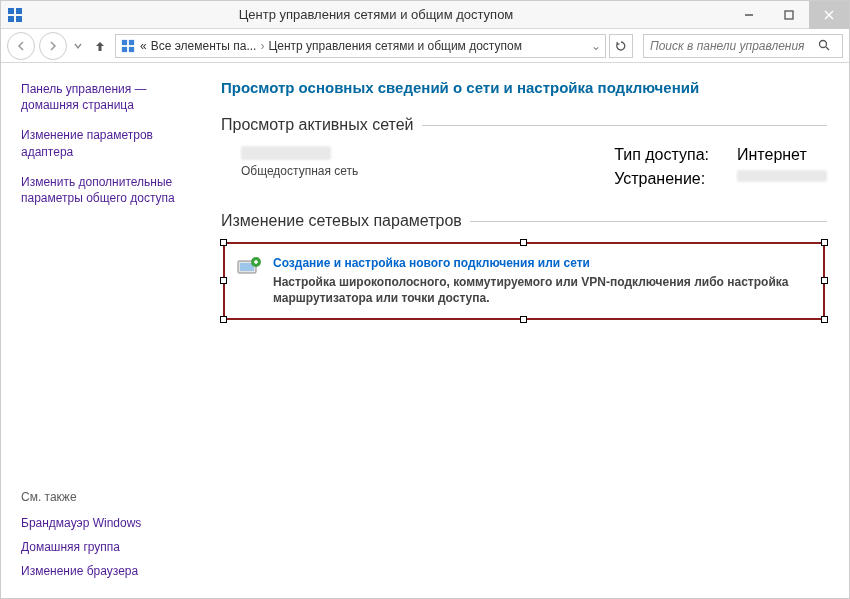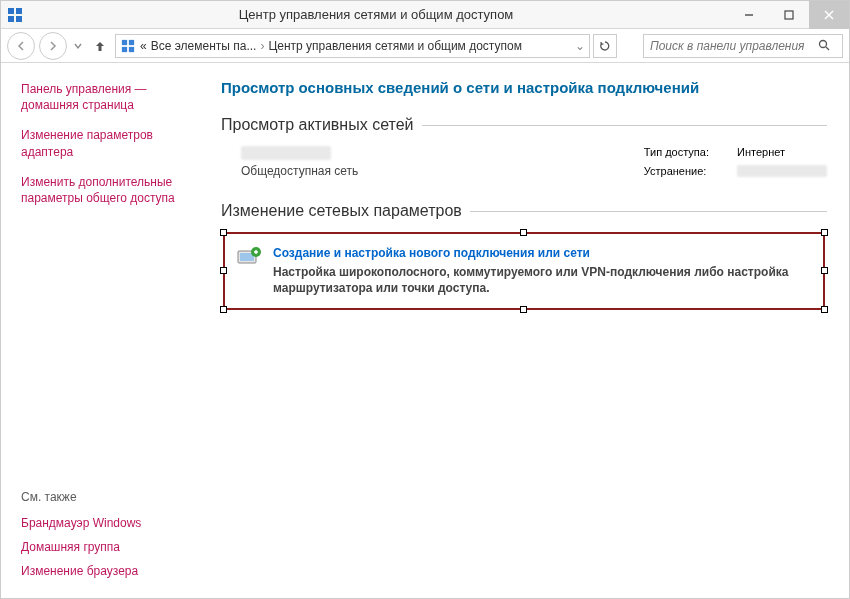--- a/index.html
+++ b/index.html
@@ -81,38 +81,38 @@
     width: 24px; height: 24px;
     border: 1px solid #ccc;
     display:flex;align-items:center;justify-content:center;
     cursor:pointer;
     margin-left:-1px;
   }
   .searchbox {
     display:flex;align-items:center;
     border:1px solid #ccc;
     height:24px; width:200px;
-    margin-left:22px;
+    margin-left:6px;
   }
   .searchbox input {
     flex:1;border:none;outline:none;font-size:12px;color:#888;
     padding:0 6px; font-style: italic;
   }
   .searchbox .sicon { width:24px;text-align:center;color:#555;cursor:pointer; }
 
   .body {
     display:flex;
     height: calc(599px - 28px - 34px);
   }
   .sidebar {
     width: 210px;
     padding: 18px 12px 12px 20px;
     display:flex;flex-direction:column;
   }
-  .sidebar a, .link { color:#be185d; text-decoration:none; cursor:pointer; }
+  .sidebar a, .link { color:#4c1d95; text-decoration:none; cursor:pointer; }
   .sidebar .navlink { display:block; margin-bottom:14px; line-height:1.35; font-size:12px; }
   .sidebar .spacer { flex:1; }
   .sidebar .seealso-hdr { color:#5b5b5b; font-size:12px; margin-bottom:12px; }
   .sidebar .seealso-link { display:block; margin-bottom:10px; font-size:12px; }
 
   .main {
     flex:1;
     padding: 16px 22px 12px 10px;
   }
   .main h1 {
@@ -136,21 +136,21 @@
   .net-left { flex:1; }
   .net-name-blur {
     width:90px;height:14px;background:#e9e9e9;border-radius:2px;margin-bottom:4px;filter:blur(1px);
   }
   .net-type { color:#444; }
   .net-right {
     display:grid;
     grid-template-columns:auto auto;
     column-gap:28px;
     row-gap:6px;
-    font-size:11px;
+    font-size:16px;
   }
   .net-conn-blur { width:90px;height:12px;background:#e9e9e9;border-radius:2px;filter:blur(1px); }
 
   .option-box {
     position:relative;
     border:2px solid #8a1c1c;
     padding:8px 10px;
     margin: 6px 2px 8px 2px;
     font-weight: bold;
   }

